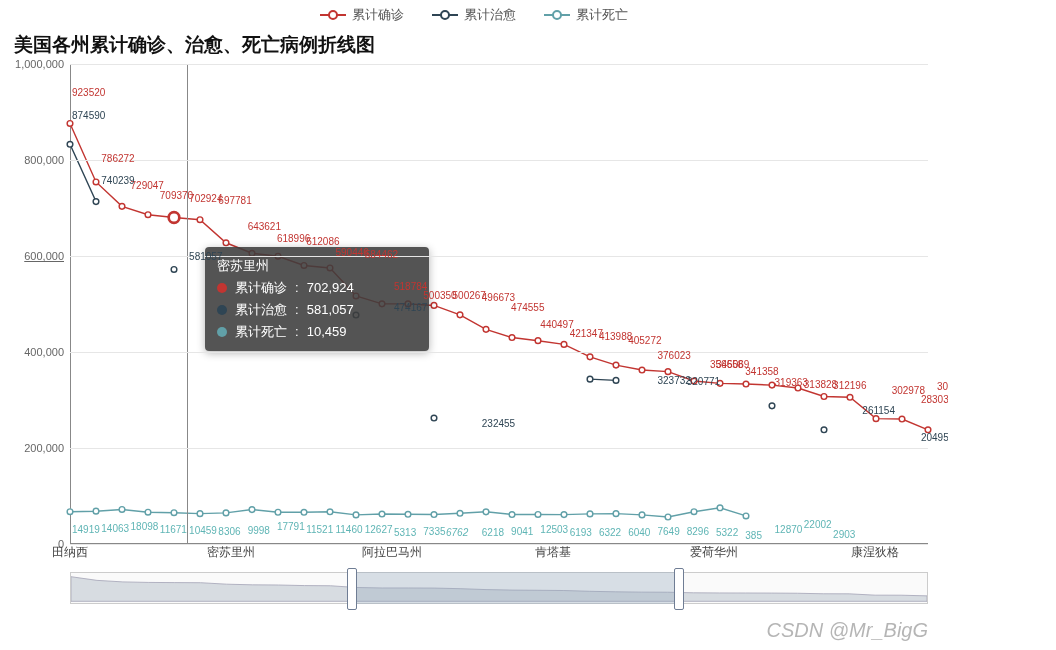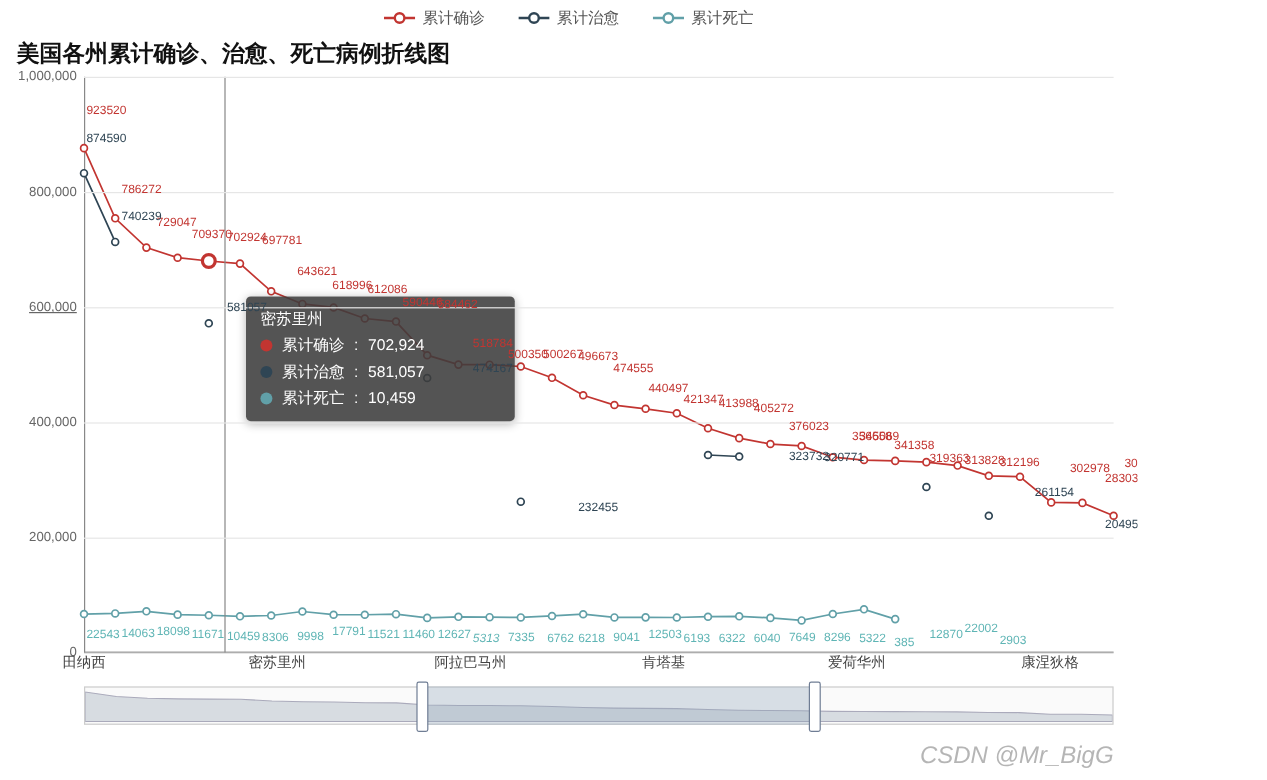--- a/index.html
+++ b/index.html
@@ -214,34 +214,34 @@
       <div class="lbl red" style="left: 968px; top: 367.624px;">204951</div>
       <div class="lbl blue" style="left: 2px; top: 46.1968px;">874590</div>
       <div class="lbl blue" style="left: 31.2727px; top: 110.685px;">740239</div>
       <div class="lbl blue" style="left: 119.091px; top: 187.093px;">581057</div>
       <div class="lbl blue" style="left: 324px; top: 238.4px;">474167</div>
       <div class="lbl blue" style="left: 411.818px; top: 354.422px;">232455</div>
       <div class="lbl blue" style="left: 587.455px; top: 310.609px;">323732</div>
       <div class="lbl blue" style="left: 616.727px; top: 312.03px;">320771</div>
       <div class="lbl blue" style="left: 792.364px; top: 340.646px;">261154</div>
       <div class="lbl blue" style="left: 850.909px; top: 367.624px;">204951</div>
-      <div class="lbl teal" style="left: 2px; top: 459.836px;">22543</div>
+      <div class="lbl teal" style="left: 2px; top: 459.836px;">14919</div>
       <div class="lbl teal" style="left: 31.2727px; top: 459.25px;">14063</div>
       <div class="lbl teal" style="left: 60.5455px; top: 457.313px;">18098</div>
       <div class="lbl teal" style="left: 89.8182px; top: 460.398px;">11671</div>
       <div class="lbl teal" style="left: 119.091px; top: 460.98px;">10459</div>
       <div class="lbl teal" style="left: 148.364px; top: 462.013px;">8306</div>
       <div class="lbl teal" style="left: 177.636px; top: 461.201px;">9998</div>
       <div class="lbl teal" style="left: 206.909px; top: 457.46px;">17791</div>
       <div class="lbl teal" style="left: 236.182px; top: 460.47px; text-align: center;">11521</div>
       <div class="lbl teal" style="left: 265.455px; top: 460.499px;">11460</div>
       <div class="lbl teal" style="left: 294.727px; top: 459.939px;">12627</div>
-      <div class="lbl teal" style="left: 324px; top: 463.45px; font-style: italic;">5313</div>
+      <div class="lbl teal" style="left: 324px; top: 463.45px;">5313</div>
       <div class="lbl teal" style="left: 353.273px; top: 462.479px;">7335</div>
-      <div class="lbl teal" style="left: 386px; top: 462.754px;">6762</div>
+      <div class="lbl teal" style="left: 376px; top: 462.754px; font-style: italic;">6762</div>
       <div class="lbl teal" style="left: 411.818px; top: 463.015px;">6218</div>
       <div class="lbl teal" style="left: 441.091px; top: 461.66px;">9041</div>
       <div class="lbl teal" style="left: 470.364px; top: 459.999px;">12503</div>
       <div class="lbl teal" style="left: 499.636px; top: 463.027px;">6193</div>
       <div class="lbl teal" style="left: 528.909px; top: 462.965px;">6322</div>
       <div class="lbl teal" style="left: 558.182px; top: 463.101px;">6040</div>
       <div class="lbl teal" style="left: 587.455px; top: 462.328px;">7649</div>
       <div class="lbl teal" style="left: 616.727px; top: 462.018px;">8296</div>
       <div class="lbl teal" style="left: 646px; top: 463.445px;">5322</div>
       <div class="lbl teal" style="left: 675.273px; top: 465.815px;">385</div>

